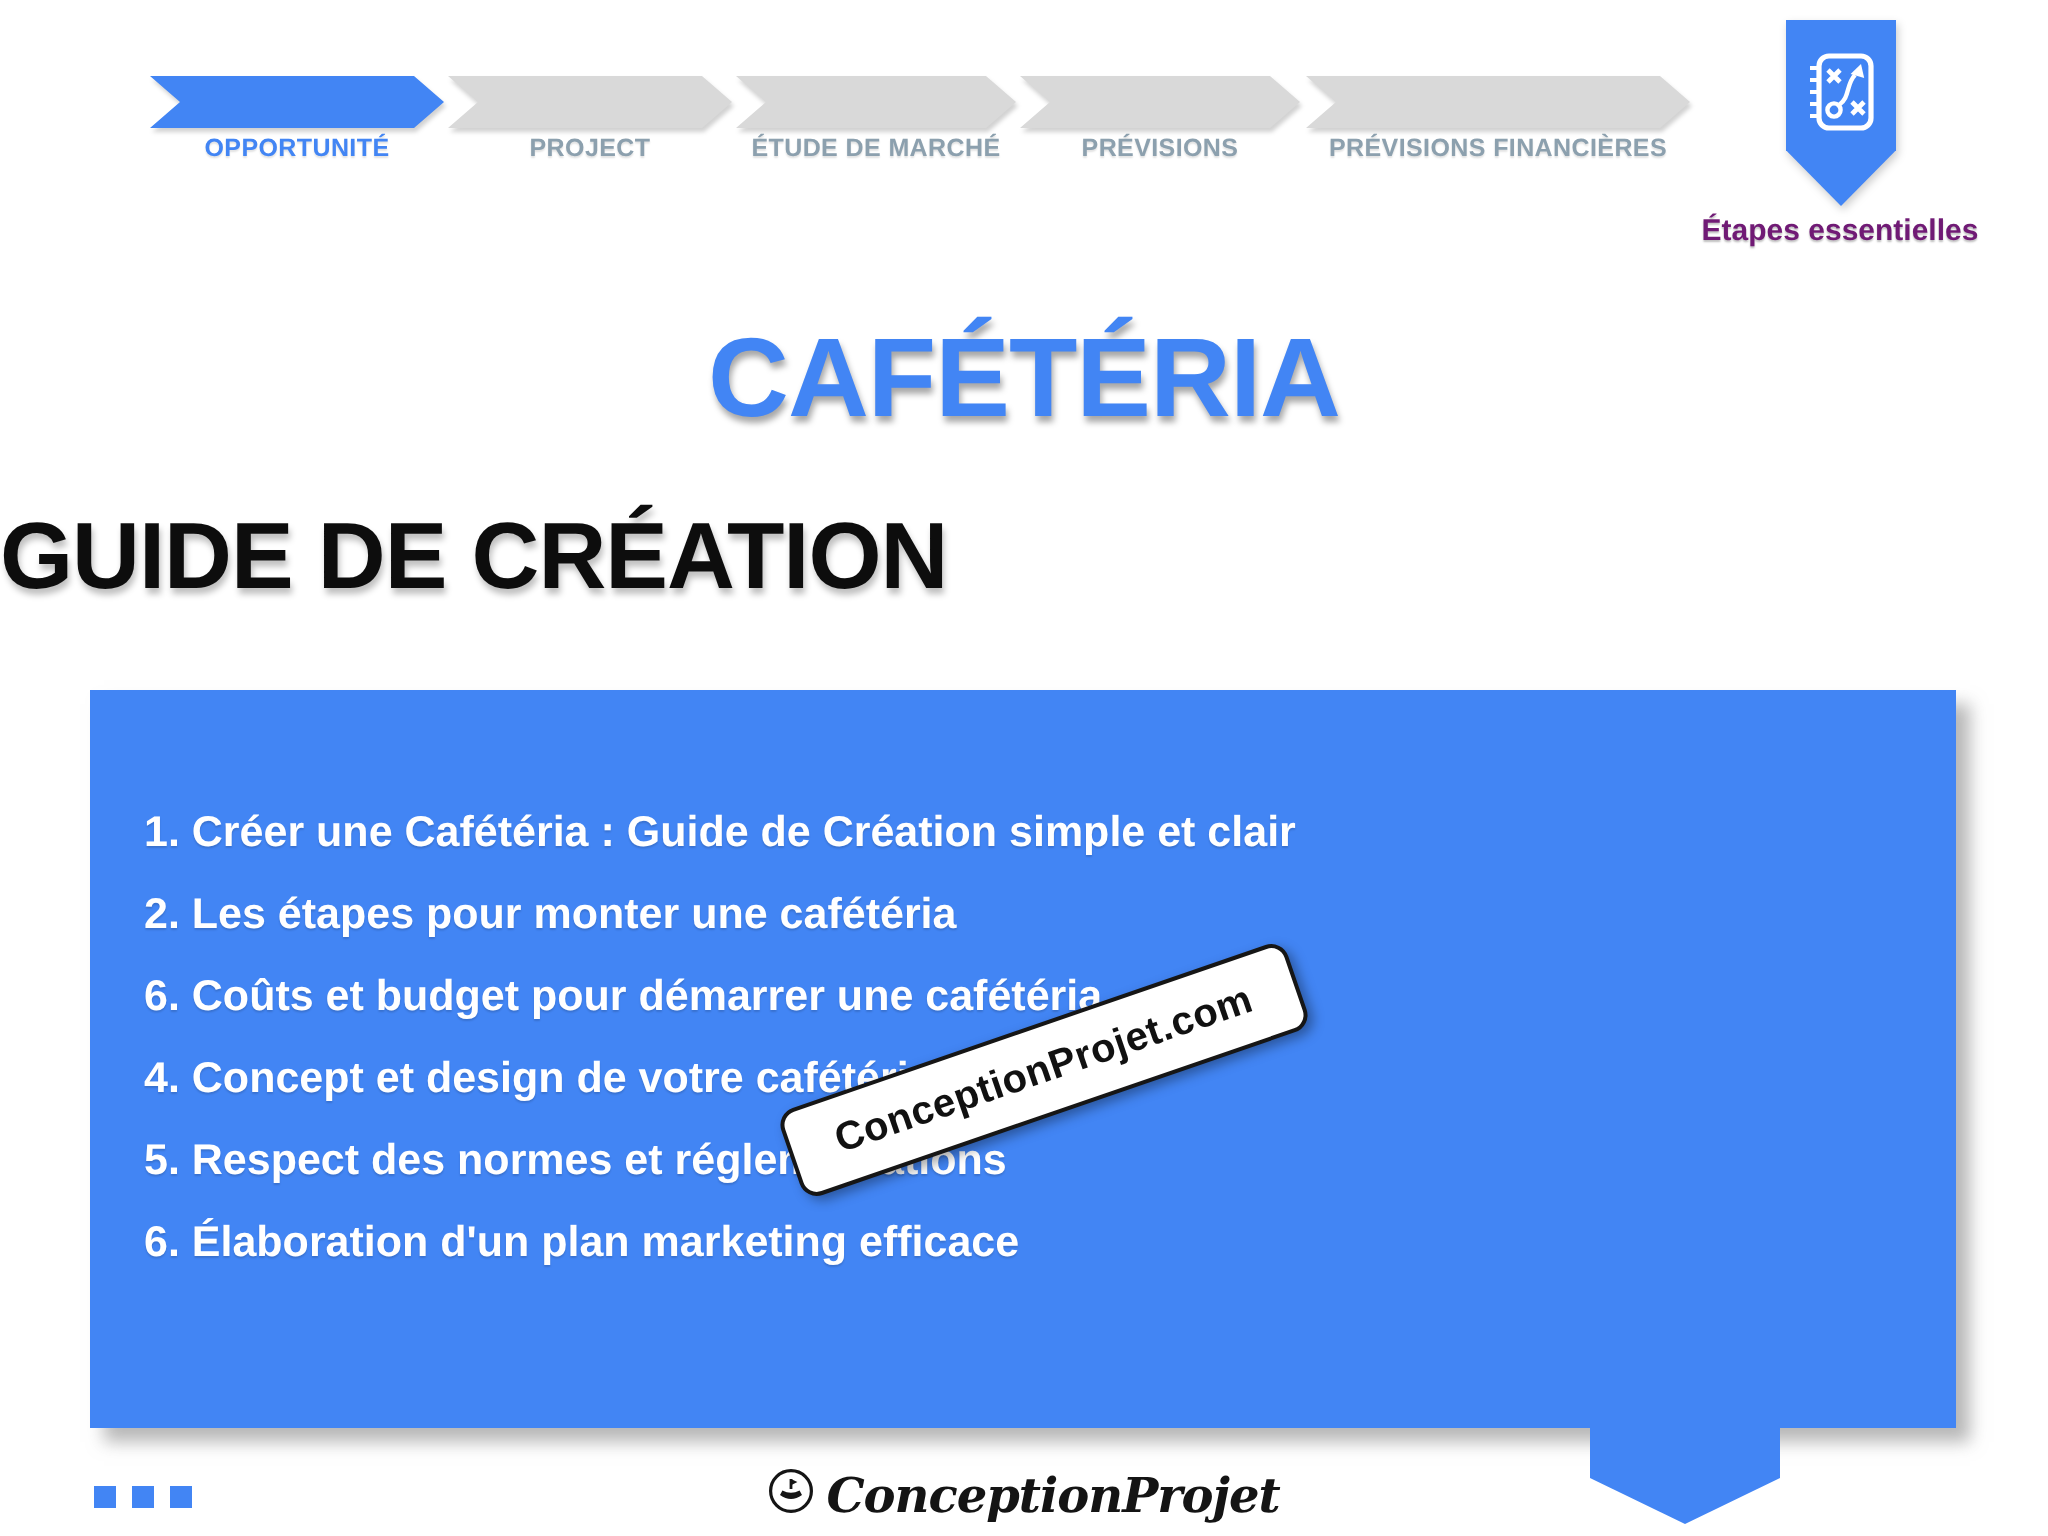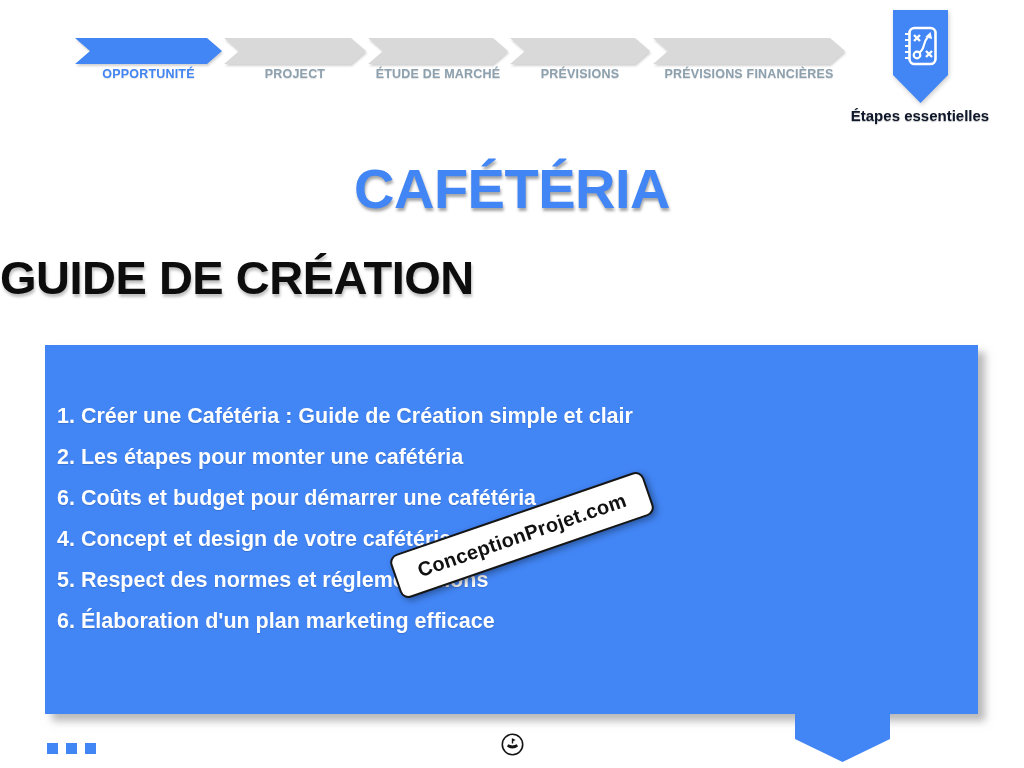--- a/index.html
+++ b/index.html
@@ -20,34 +20,34 @@
   .step-label{position:absolute;top:67px;font-size:12.5px;font-weight:bold;text-align:center;
               letter-spacing:0.2px;color:#8CA0AE;text-shadow:0 1px 1px rgba(0,0,0,0.12);white-space:nowrap;}
   .step-label.active{color:#4285F4;}
 
   
   .badge-wrap{position:absolute;left:0;top:0;width:100%;height:0;filter:drop-shadow(1px 2px 2px rgba(0,0,0,0.2));}
   .badge{position:absolute;left:893px;top:10px;width:55px;height:93px;background:#4285F4;
          clip-path:polygon(0 0,100% 0,100% 70%,50% 100%,0 70%);
          display:flex;justify-content:center;align-items:flex-start;padding-top:15px;box-sizing:border-box;}
   .badge-label{position:absolute;left:838px;top:107px;width:164px;text-align:center;
-               font-size:15px;font-weight:bold;color:#0f172a;text-shadow:0 1px 1px rgba(0,0,0,0.25);}
+               font-size:15px;font-weight:bold;color:#701a75;text-shadow:0 1px 1px rgba(0,0,0,0.25);}
 
   
   .title{position:absolute;left:0;top:156px;width:100%;text-align:center;
          font-size:56px;font-weight:bold;color:#4285F4;letter-spacing:-0.5px;
          text-shadow:1px 3px 3px rgba(0,0,0,0.35);}
   .subtitle{position:absolute;left:0;top:250px;width:100%;text-align:left;
             font-size:47px;font-weight:bold;color:#0d0d0d;letter-spacing:-0.5px;
             text-shadow:1px 3px 3px rgba(0,0,0,0.25);}
 
   
   .panel{position:absolute;left:45px;top:345px;width:933px;height:369px;background:#4285F4;
          box-shadow:7px 7px 8px rgba(125,125,125,0.55);}
-  .panel-list{margin:0;padding:51px 18px 0 12px;list-style:none;}
+  .panel-list{margin:0;padding:51px 18px 0 27px;list-style:none;}
   .panel-list li{font-size:21.5px;font-weight:bold;color:#ffffff;line-height:41px;
                  white-space:nowrap;overflow:hidden;text-shadow:0 1px 1px rgba(0,0,0,0.15);}
   .panel-ribbon{position:absolute;left:795px;top:714px;width:95px;height:48px;background:#4285F4;
                 clip-path:polygon(0 0,100% 0,100% 52%,50% 100%,0 52%);}
 
   
   .watermark{position:absolute;left:388px;top:512px;width:268px;height:46px;background:#ffffff;
              border:2.5px solid #161616;border-radius:9px;transform:rotate(-19deg);
              display:flex;align-items:center;justify-content:center;
              font-size:20px;font-weight:bold;color:#111;letter-spacing:0.3px;
@@ -122,15 +122,16 @@
 
   <div class="brand">
     <span>
       <svg width="23" height="23" viewBox="0 0 23 23">
         <circle cx="11.5" cy="11.5" r="10.2" fill="none" stroke="#151515" stroke-width="1.6"></circle>
         <path d="M6 13.5 q5.5 4 11 0 l-1.2 -2.2 q-4.3 2.2 -8.6 0 z" fill="#151515"></path>
         <path d="M11.5 5.5 v5" stroke="#151515" stroke-width="1.4" fill="none"></path>
         <path d="M11.5 5.5 l3.2 1.5 -3.2 1.6 z" fill="#151515"></path>
       </svg>
     </span>
+    <span class="brand-text">ConceptionProjet</span>
   </div>
 
 </div>
 
 </body></html>

